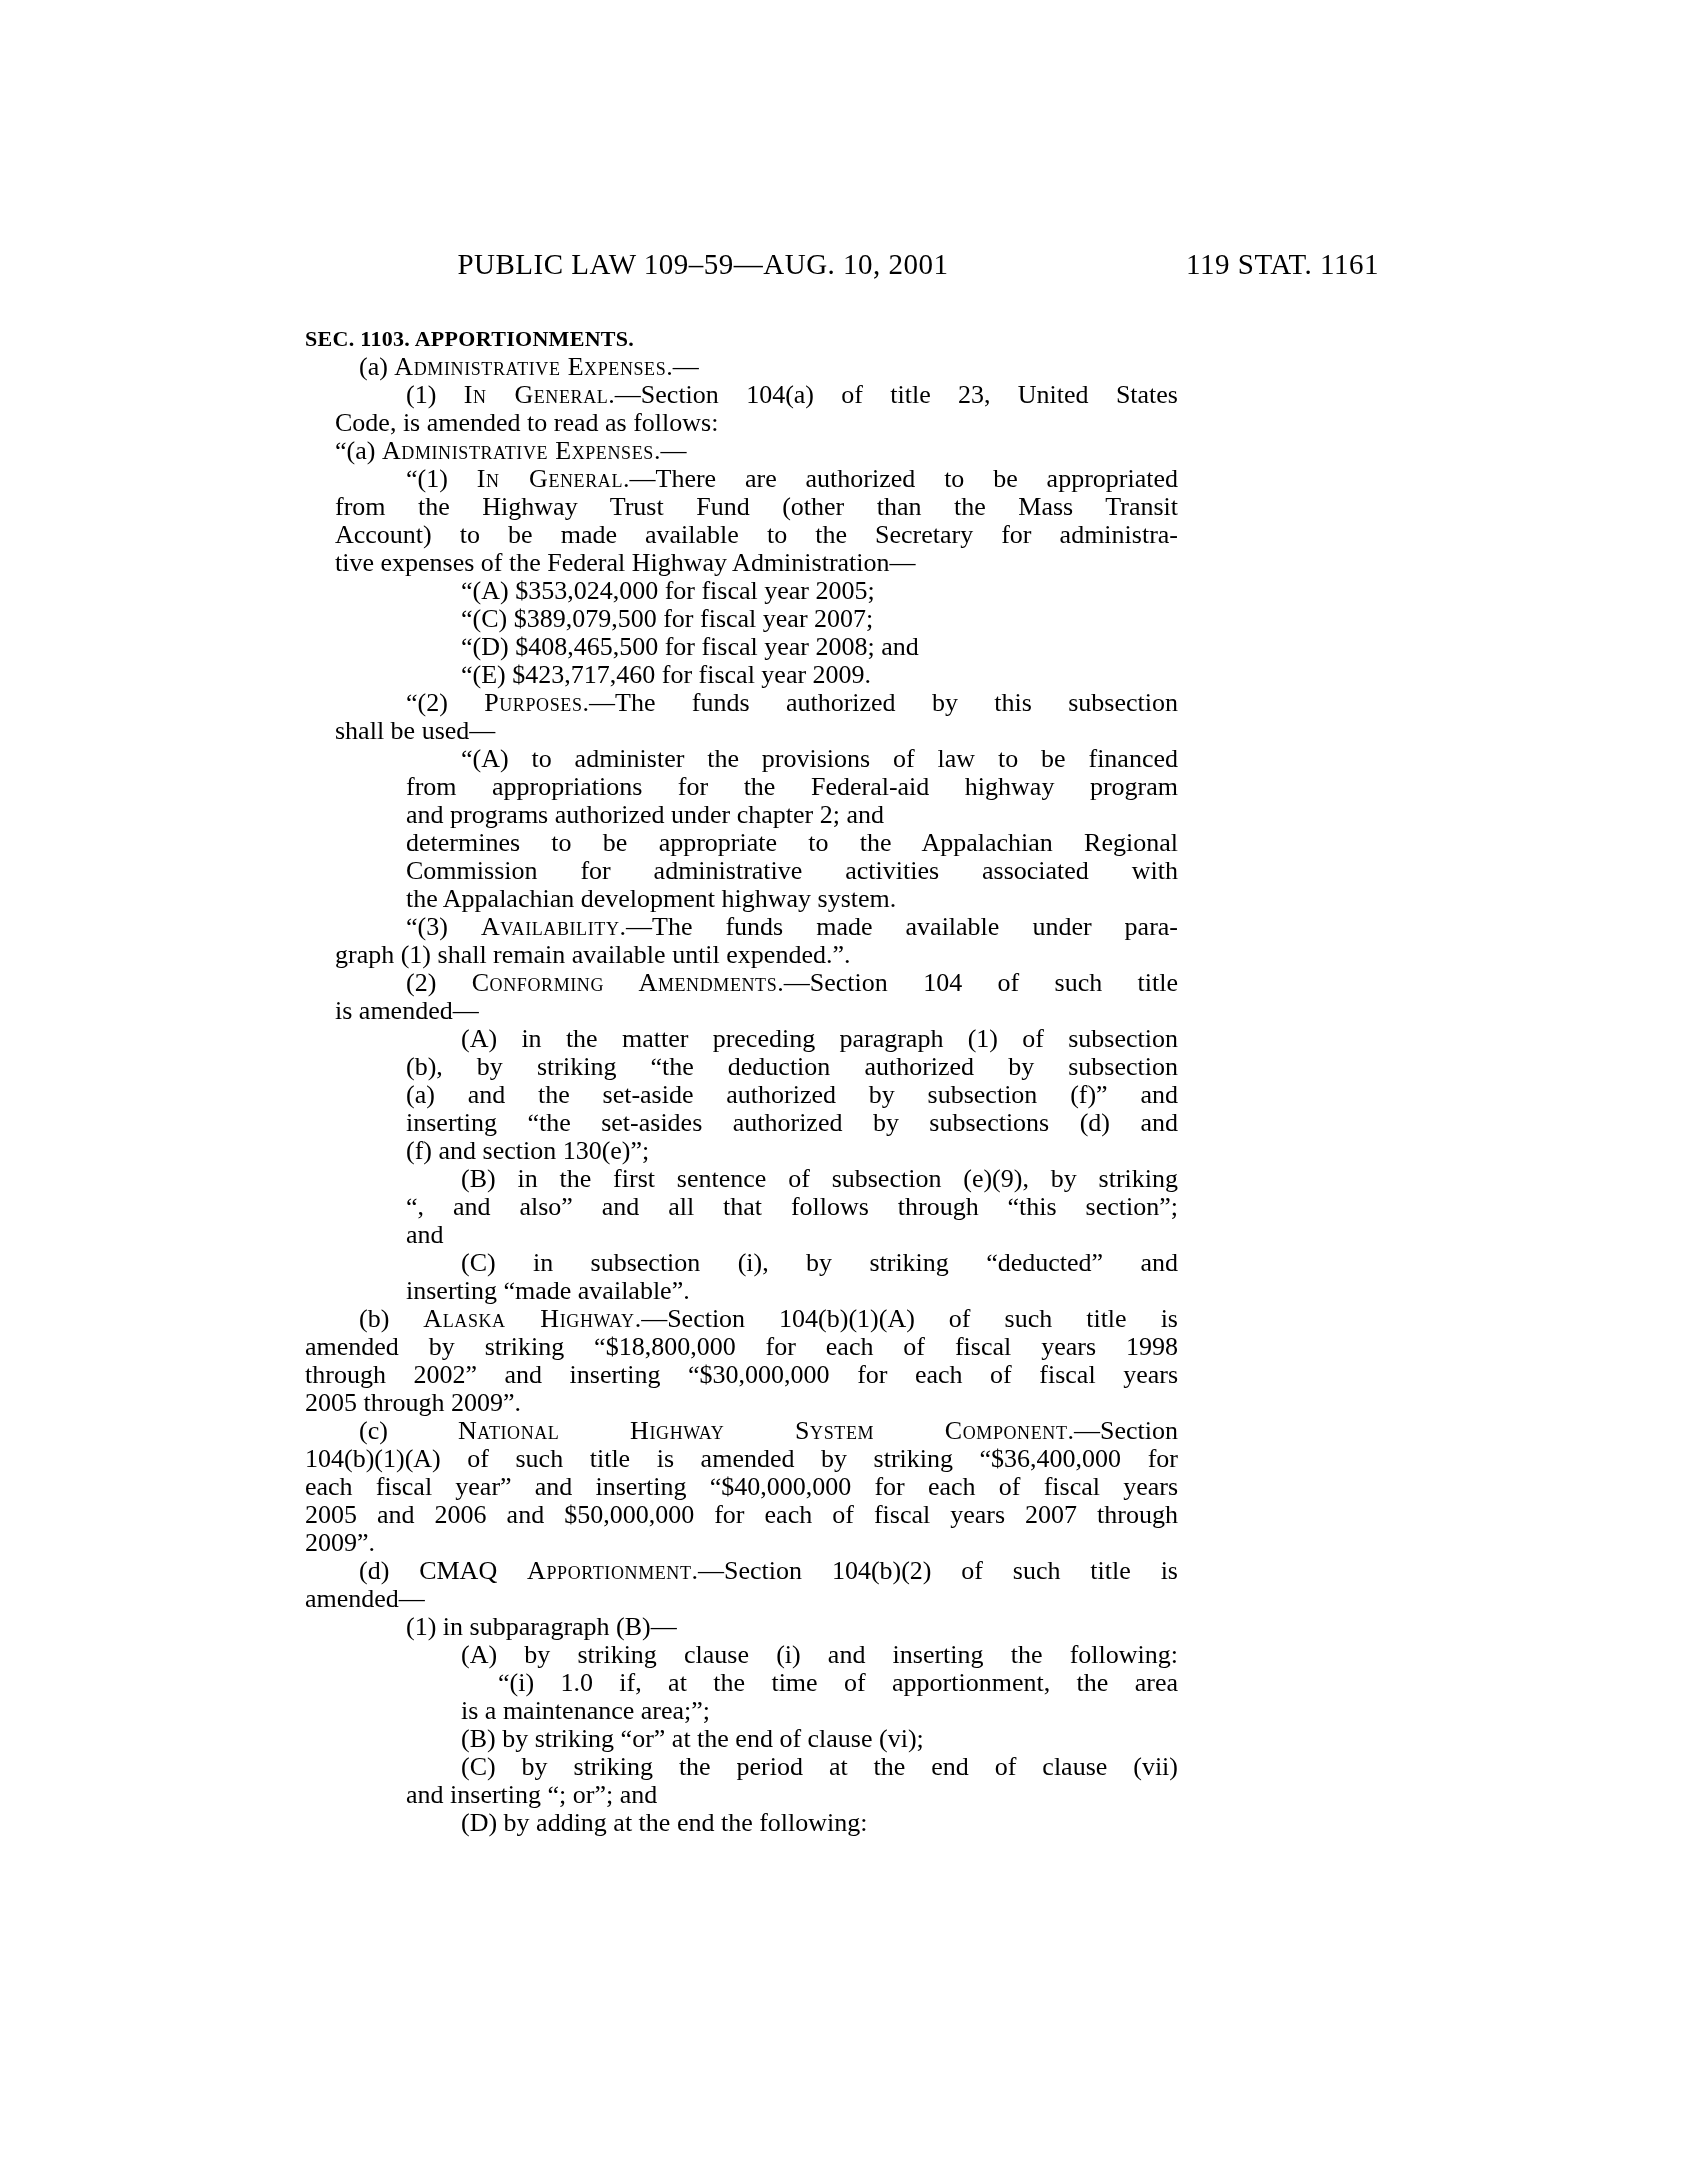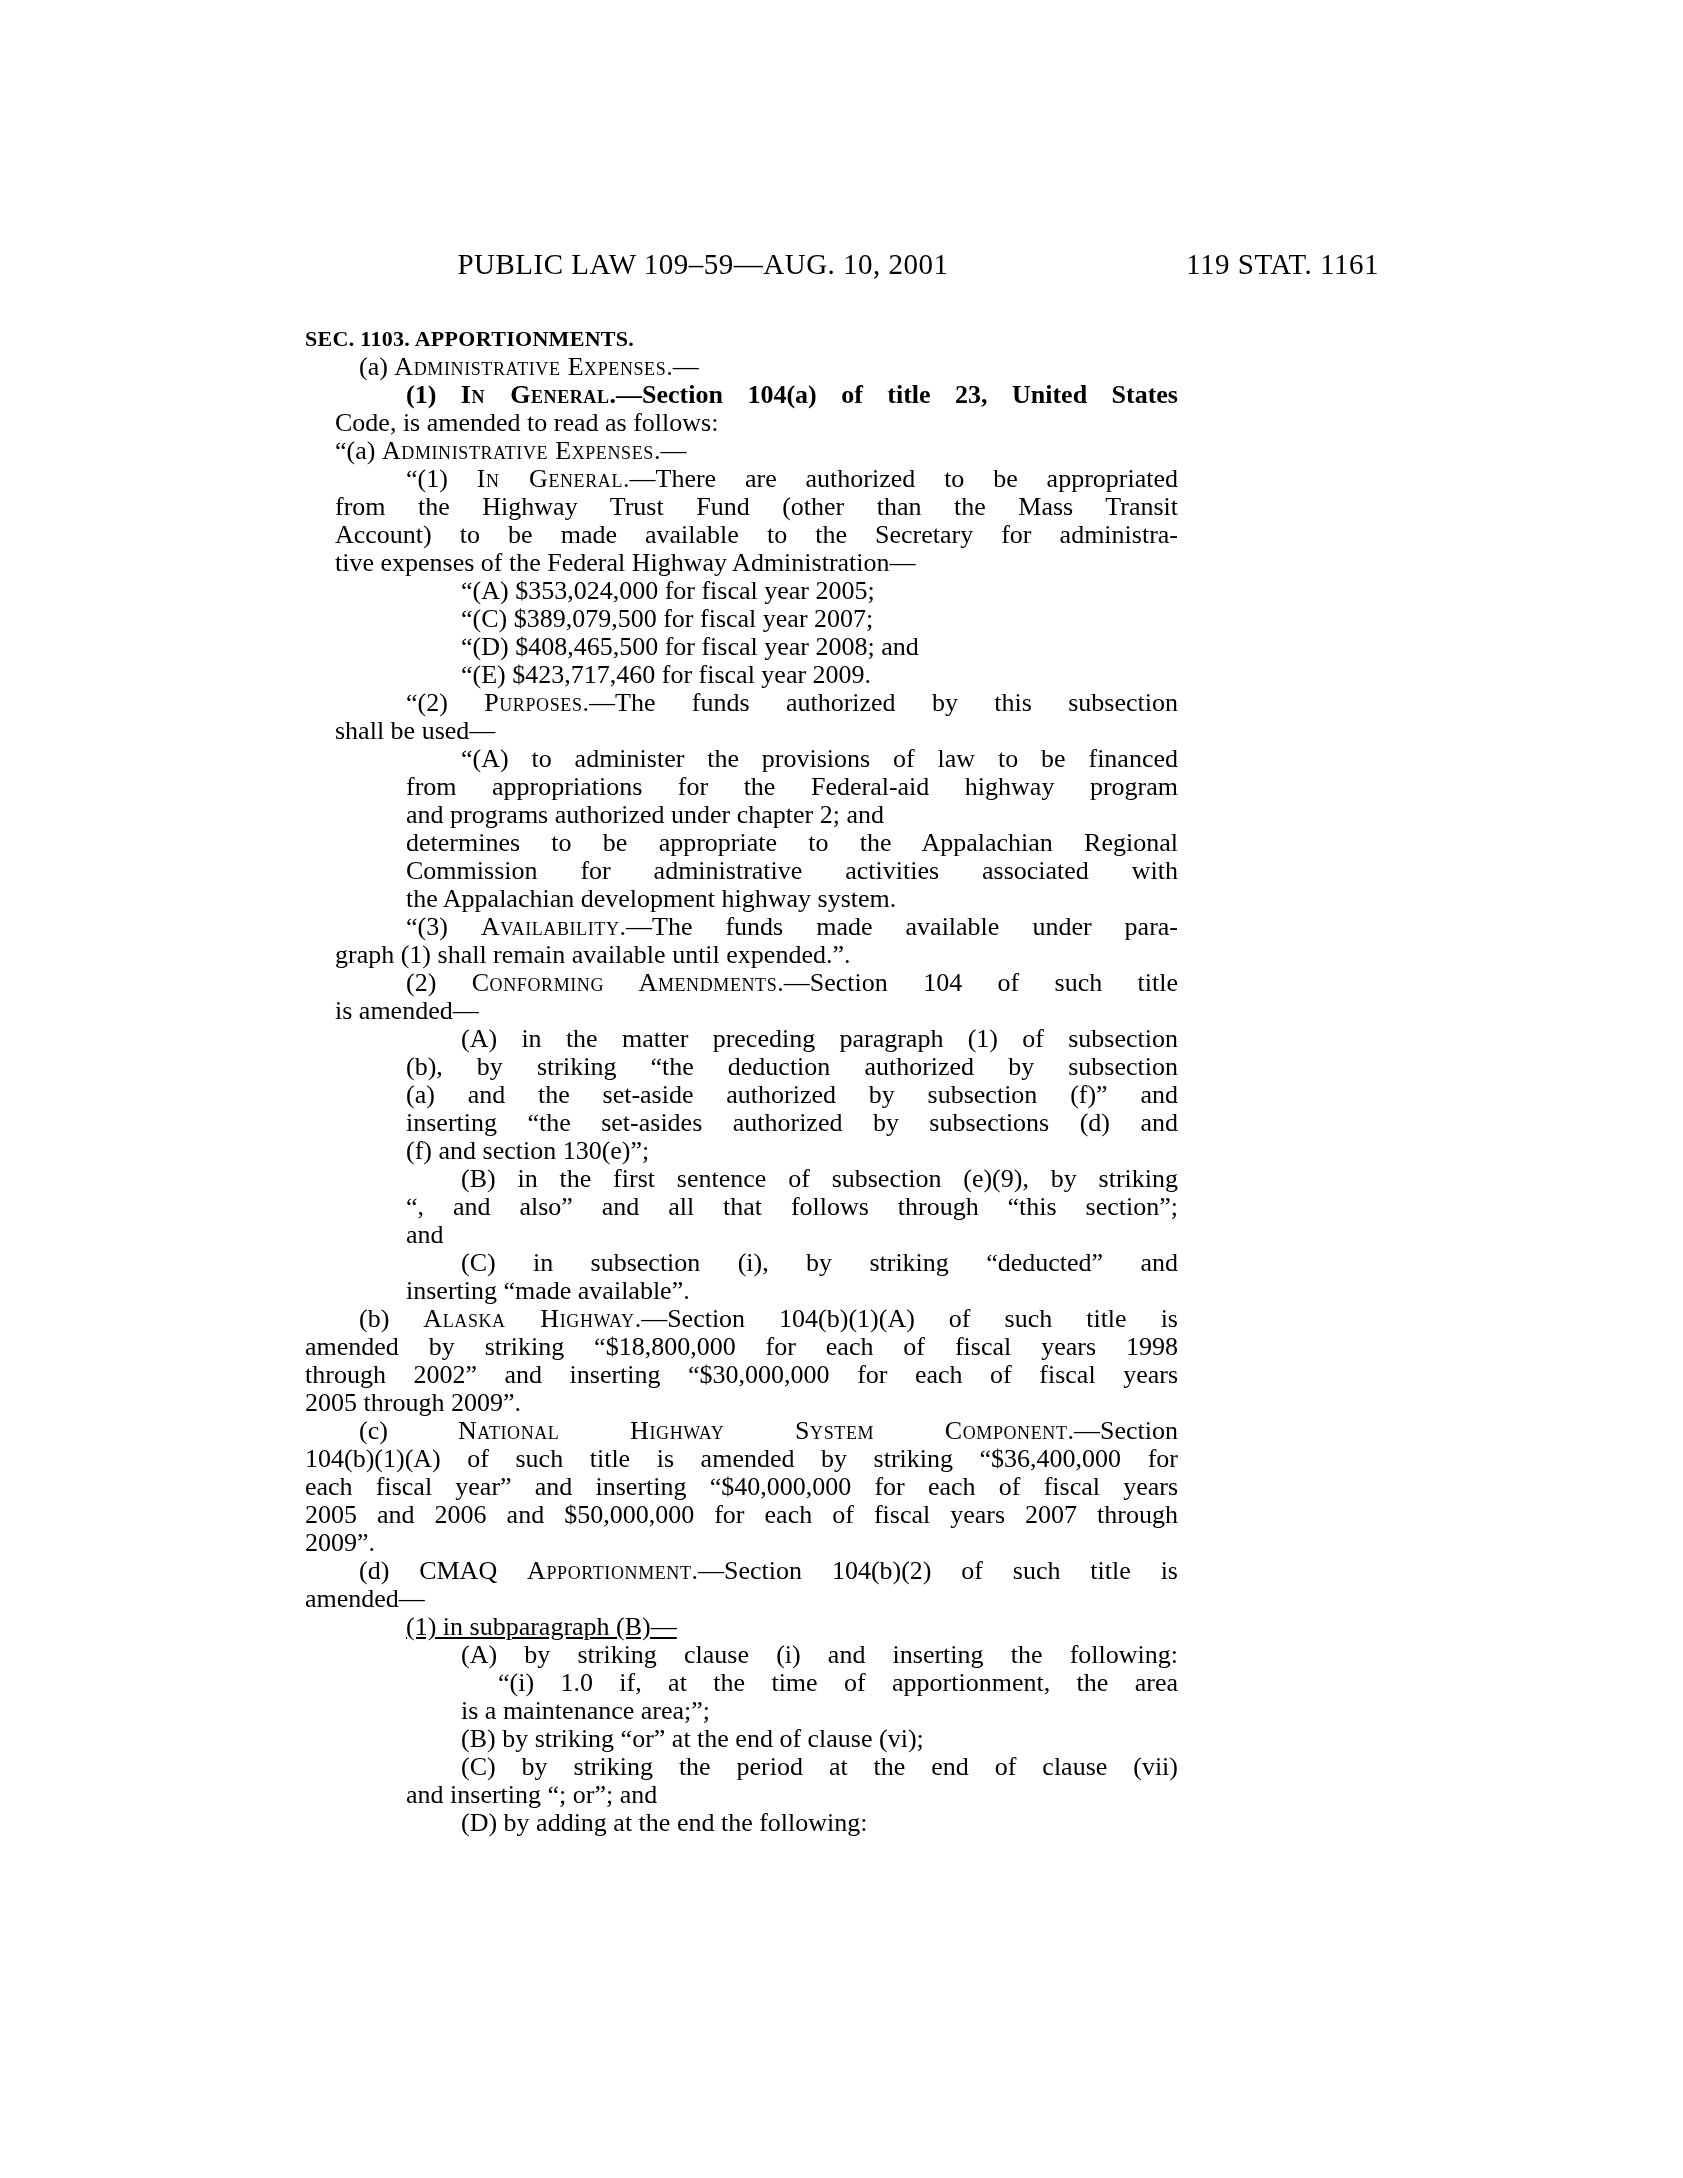--- a/index.html
+++ b/index.html
@@ -73,21 +73,21 @@
 </style>
 </head>
 <body>
 
 <div class="page">
   <div class="rh-center">PUBLIC LAW 109–59—AUG. 10, 2001</div>
   <div class="rh-right">119 STAT. 1161</div>
   <h1 class="sec-heading">SEC. 1103. APPORTIONMENTS.</h1>
   <div class="body-text">
       <div class="bl" style="padding-left: 54px;"><span class="n">(a) </span><span class="sc">Administrative Expenses</span><span class="n">.—</span></div>
-      <div class="bl jst" style="padding-left: 101px; font-weight: bold;"><span class="n">(1) </span><span class="sc">In General</span><span class="n">.—Section 104(a) of title 23, United States</span></div>
+      <div class="bl jst" style="padding-left: 101px;"><span class="n">(1) </span><span class="sc">In General</span><span class="n">.—Section 104(a) of title 23, United States</span></div>
       <div class="bl" style="padding-left: 30px;"><span class="n">Code, is amended to read as follows:</span></div>
       <div class="bl" style="padding-left: 30px;"><span class="n">“(a) </span><span class="sc">Administrative Expenses</span><span class="n">.—</span></div>
       <div class="bl jst" style="padding-left: 101px;"><span class="n">“(1) </span><span class="sc">In General</span><span class="n">.—There are authorized to be appropriated</span></div>
       <div class="bl jst" style="padding-left: 30px;"><span class="n">from the Highway Trust Fund (other than the Mass Transit</span></div>
       <div class="bl jst" style="padding-left: 30px;"><span class="n">Account) to be made available to the Secretary for administra-</span></div>
       <div class="bl" style="padding-left: 30px;"><span class="n">tive expenses of the Federal Highway Administration—</span></div>
       <div class="bl" style="padding-left: 156px;"><span class="n">“(A) $353,024,000 for fiscal year 2005;</span></div>
       <div class="bl" style="padding-left: 156px;"><span class="n">“(C) $389,079,500 for fiscal year 2007;</span></div>
       <div class="bl" style="padding-left: 156px;"><span class="n">“(D) $408,465,500 for fiscal year 2008; and</span></div>
       <div class="bl" style="padding-left: 156px;"><span class="n">“(E) $423,717,460 for fiscal year 2009.</span></div>
@@ -117,21 +117,21 @@
       <div class="bl jst" style="padding-left: 0px;"><span class="n">amended by striking “$18,800,000 for each of fiscal years 1998</span></div>
       <div class="bl jst" style="padding-left: 0px;"><span class="n">through 2002” and inserting “$30,000,000 for each of fiscal years</span></div>
       <div class="bl" style="padding-left: 0px;"><span class="n">2005 through 2009”.</span></div>
       <div class="bl jst" style="padding-left: 54px;"><span class="n">(c) </span><span class="sc">National Highway System Component</span><span class="n">.—Section</span></div>
       <div class="bl jst" style="padding-left: 0px;"><span class="n">104(b)(1)(A) of such title is amended by striking “$36,400,000 for</span></div>
       <div class="bl jst" style="padding-left: 0px;"><span class="n">each fiscal year” and inserting “$40,000,000 for each of fiscal years</span></div>
       <div class="bl jst" style="padding-left: 0px;"><span class="n">2005 and 2006 and $50,000,000 for each of fiscal years 2007 through</span></div>
       <div class="bl" style="padding-left: 0px;"><span class="n">2009”.</span></div>
       <div class="bl jst" style="padding-left: 54px;"><span class="n">(d) CMAQ </span><span class="sc">Apportionment</span><span class="n">.—Section 104(b)(2) of such title is</span></div>
       <div class="bl" style="padding-left: 0px;"><span class="n">amended—</span></div>
-      <div class="bl" style="padding-left: 101px; text-decoration: underline;"><span class="n">(1) in subparagraph (B)—</span></div>
+      <div class="bl" style="padding-left: 101px;"><span class="n">(1) in subparagraph (B)—</span></div>
       <div class="bl jst" style="padding-left: 156px;"><span class="n">(A) by striking clause (i) and inserting the following:</span></div>
       <div class="bl jst" style="padding-left: 193px;"><span class="n">“(i) 1.0 if, at the time of apportionment, the area</span></div>
       <div class="bl" style="padding-left: 156px;"><span class="n">is a maintenance area;”;</span></div>
       <div class="bl" style="padding-left: 156px;"><span class="n">(B) by striking “or” at the end of clause (vi);</span></div>
       <div class="bl jst" style="padding-left: 156px;"><span class="n">(C) by striking the period at the end of clause (vii)</span></div>
       <div class="bl" style="padding-left: 101px;"><span class="n">and inserting “; or”; and</span></div>
       <div class="bl" style="padding-left: 156px;"><span class="n">(D) by adding at the end the following:</span></div>
     </div>
 </div>
 

